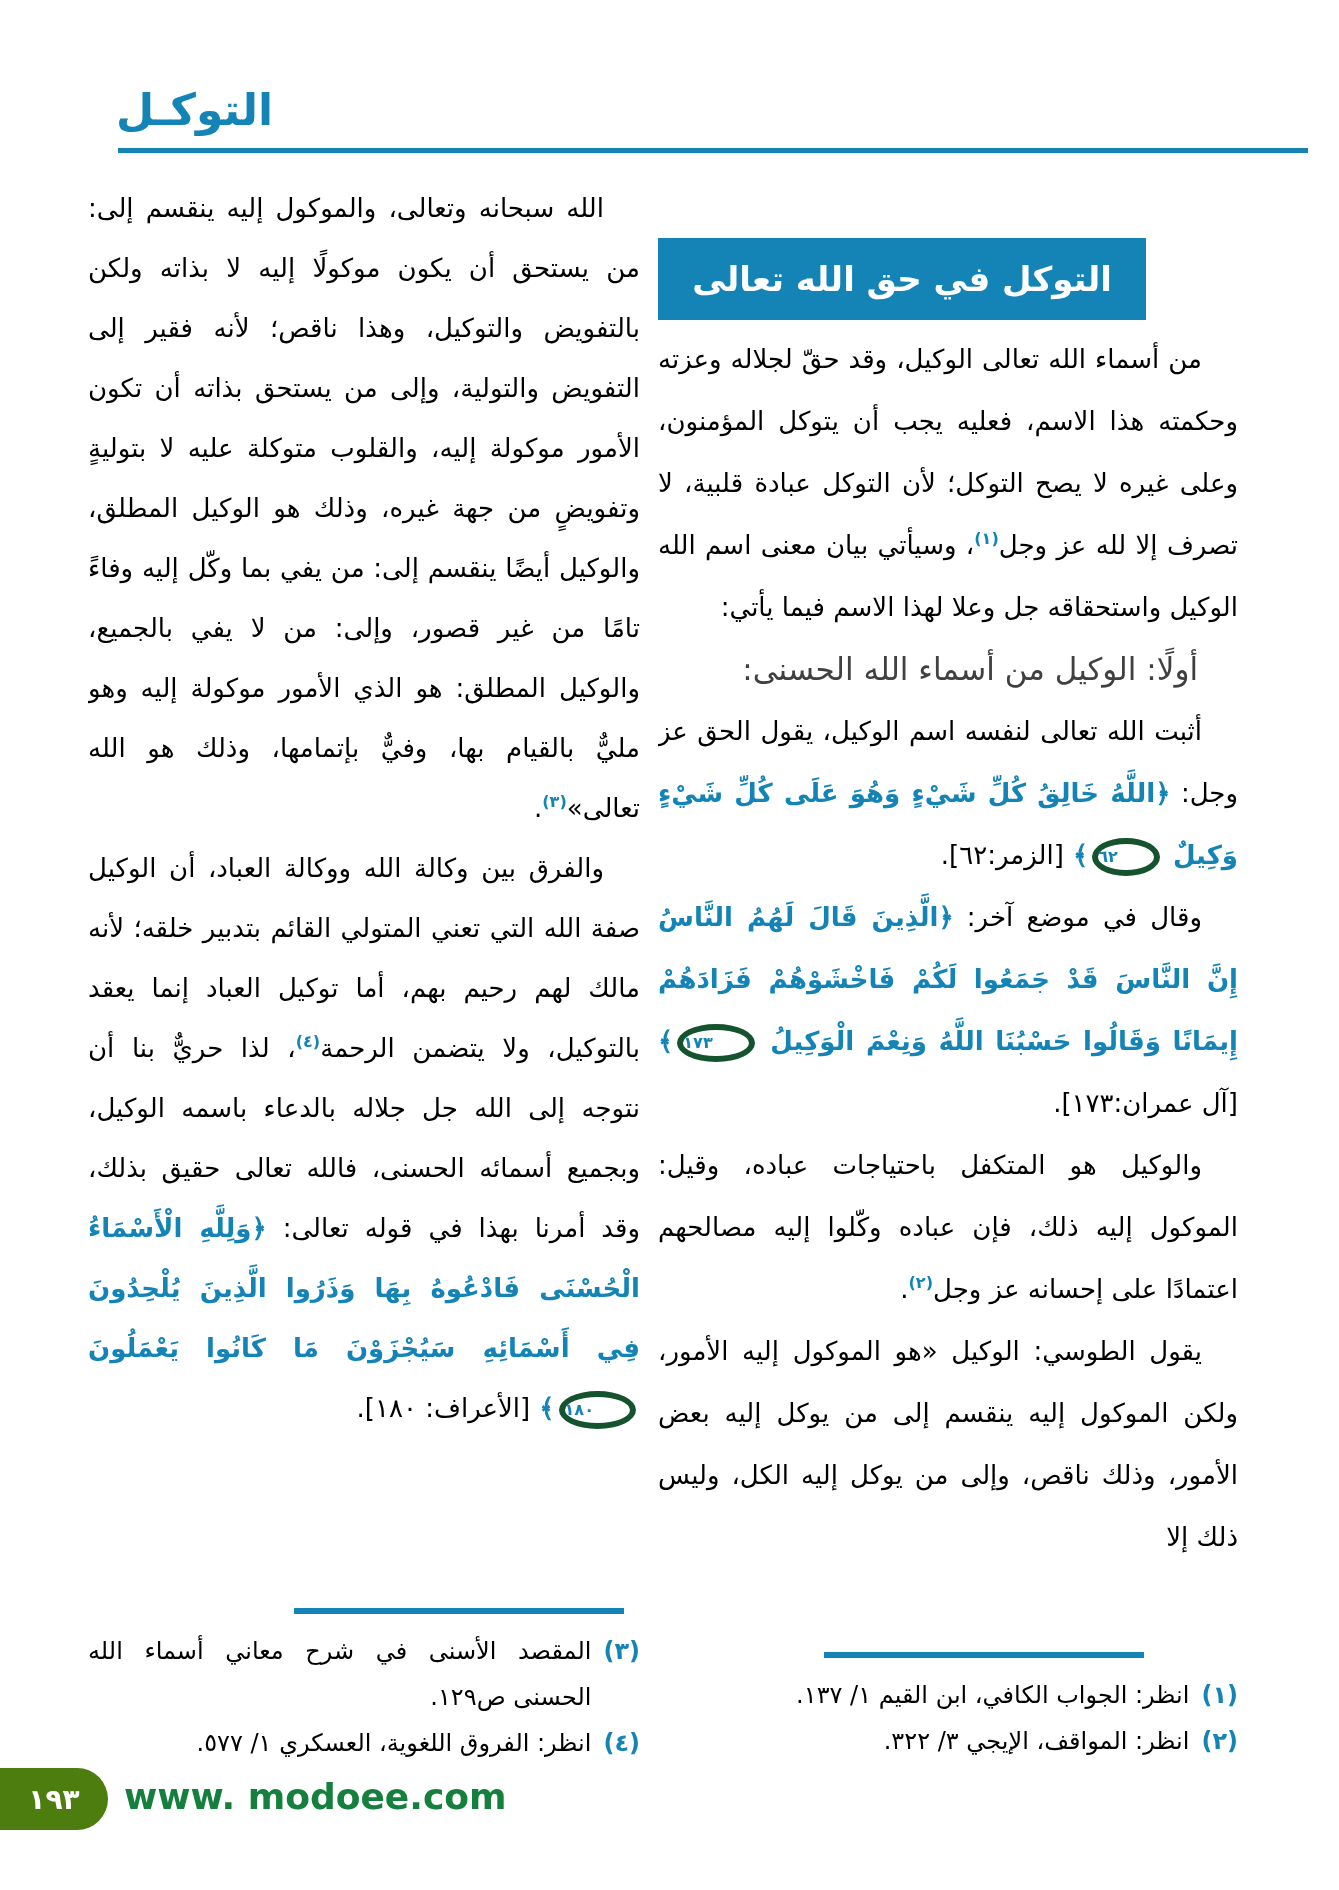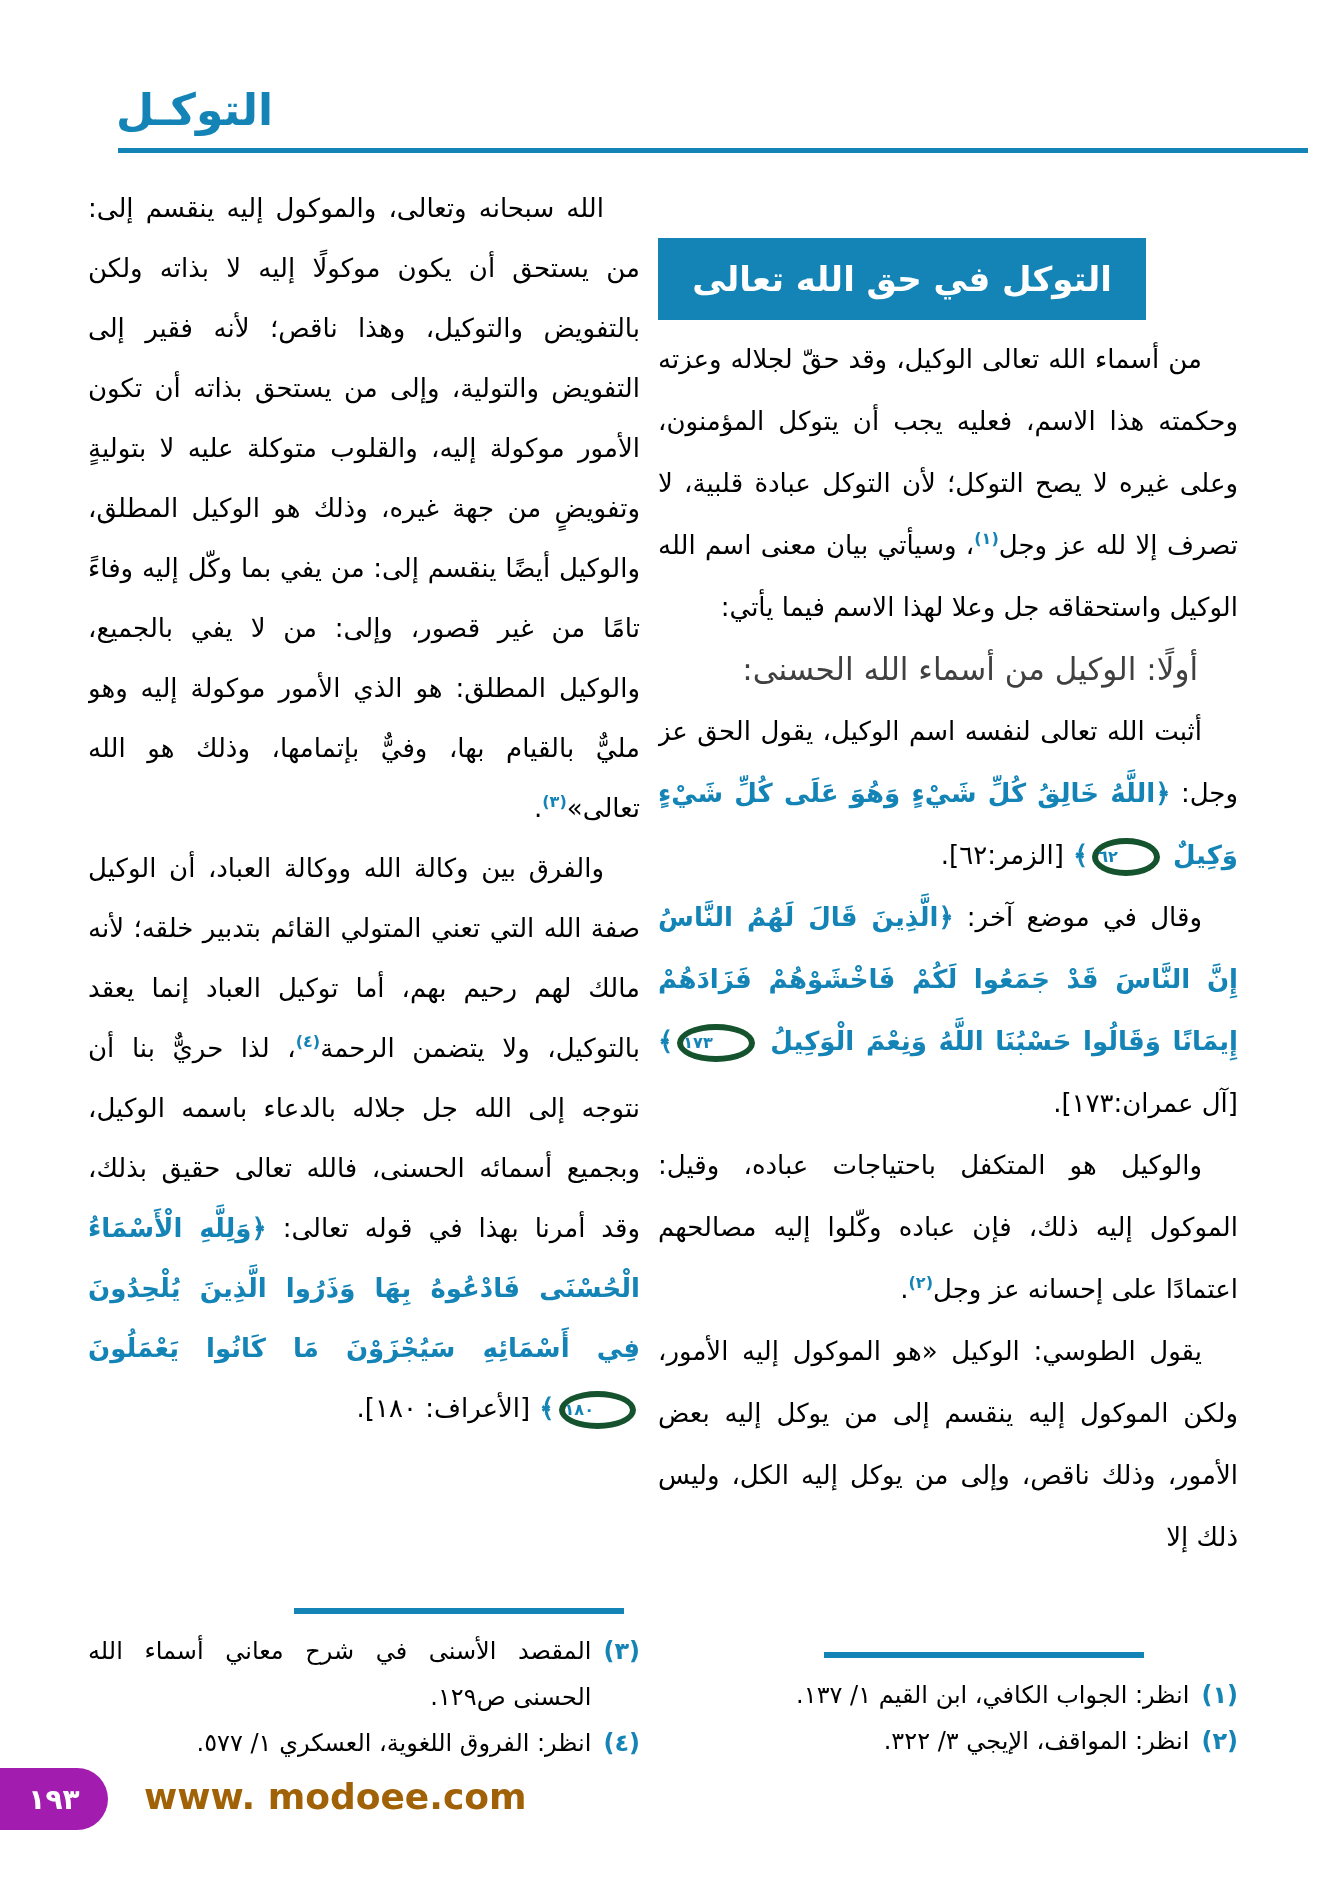--- a/index.html
+++ b/index.html
@@ -68,28 +68,28 @@
   .fns-right .fn-rule { width: 320px; margin-right: 94px; }
   .fns-left  .fn-rule { width: 330px; margin-right: 16px; }
   .fn { display: flex; flex-direction: row; gap: 12px; line-height: 46px; }
   .fn-marker { color: #1484b6; font-weight: bold; flex: 0 0 auto; }
   .fn-text { flex: 1 1 auto; text-align: justify; }
 
   
   .page-number-tab {
     position: absolute; left: 0; top: 1768px;
     width: 108px; height: 62px;
-    background: #a21caf;
+    background: #4d7c0f;
     border-radius: 0 31px 31px 0;
     display: flex; align-items: center; justify-content: center;
   }
   .page-number-tab span { color: #ffffff; font-size: 28px; font-weight: bold; }
   .website {
-    position: absolute; left: 144px; top: 1776px;
-    color: #a16207; font-size: 36px; font-weight: bold;
+    position: absolute; left: 124px; top: 1776px;
+    color: #15803d; font-size: 36px; font-weight: bold;
     direction: ltr; white-space: nowrap;
   }
 </style>
 </head>
 <body>
 
 <div class="page">
 
   <div class="page-header-title">التوكـل</div>
   <div class="header-rule"></div>

